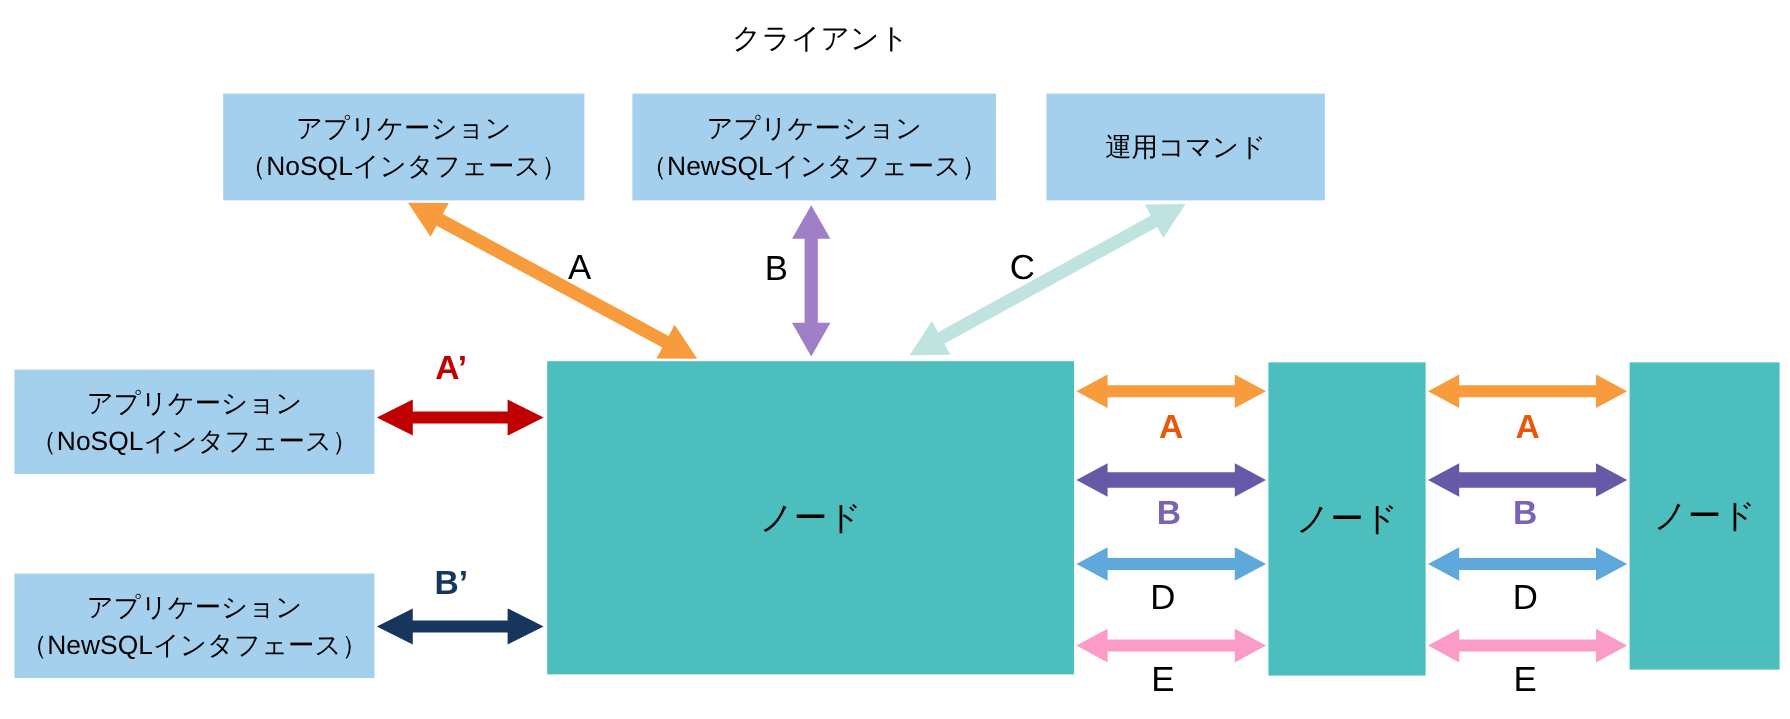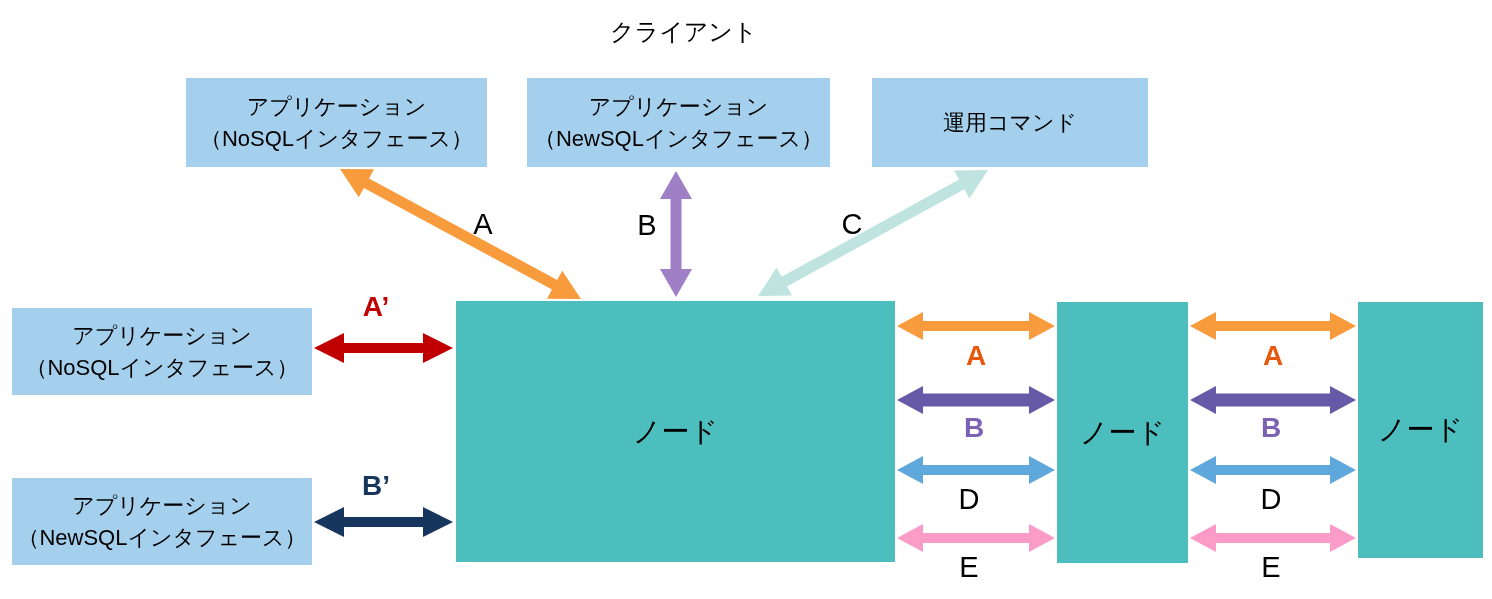--- a/index.html
+++ b/index.html
@@ -36,21 +36,21 @@
   <div class="title">クライアント</div>
 
   <div class="bluebox" style="left:186px;top:78px;width:301px;height:89px">
     <div>アプリケーション</div>
     <div>（NoSQLインタフェース）</div>
   </div>
   <div class="bluebox" style="left:527px;top:78px;width:303px;height:89px">
     <div>アプリケーション</div>
     <div>（NewSQLインタフェース）</div>
   </div>
-  <div class="bluebox" style="left:872px;top:78px;width:276px;height:89px">
+  <div class="bluebox" style="left:872px;top:78px;width:232px;height:89px">
     <div>運用コマンド</div>
   </div>
 
   <div class="bluebox" style="left:12px;top:308px;width:300px;height:87px">
     <div>アプリケーション</div>
     <div>（NoSQLインタフェース）</div>
   </div>
   <div class="bluebox" style="left:12px;top:478px;width:300px;height:87px">
     <div>アプリケーション</div>
     <div>（NewSQLインタフェース）</div>

